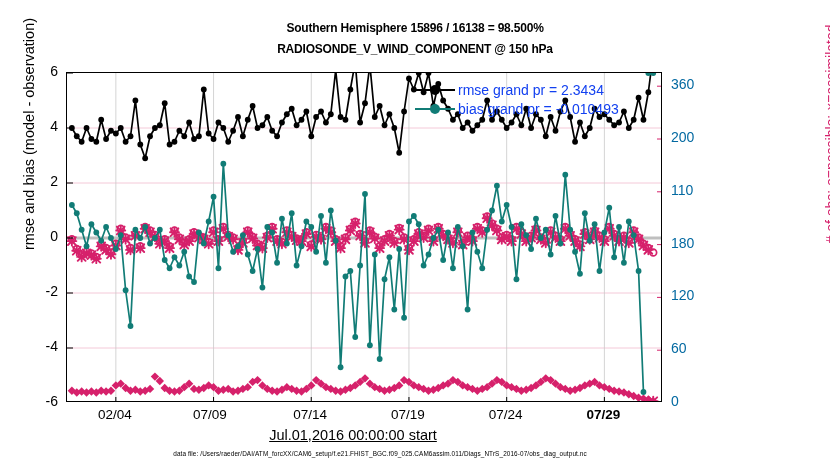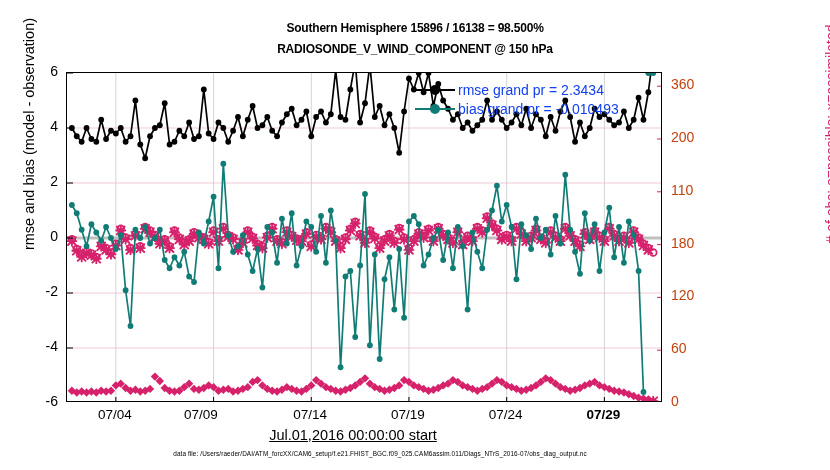--- a/index.html
+++ b/index.html
@@ -37,21 +37,21 @@
 
   
   .ylab-left{
     position:absolute;
     right:836px;           
     font-size:14px;color:#000;
     text-align:right;white-space:nowrap;
   }
   .ylab-right{
     position:absolute;
-    font-size:14px;color:#c2410c;
+    font-size:14px;color:#0369a1;
     text-align:left;white-space:nowrap;
   }
   .xlab{
     position:absolute;
     font-size:13.5px;color:#000;
     text-align:center;white-space:nowrap;
     width:70px;
   }
 
   
@@ -1389,22 +1389,22 @@
   <div id="yticks-right">
       <div class="ylab-right" style="left: 671px; top: 393px;">0</div>
       <div class="ylab-right" style="left: 671px; top: 340.2px;">60</div>
       <div class="ylab-right" style="left: 671px; top: 287.4px;">120</div>
       <div class="ylab-right" style="left: 671px; top: 234.6px;">180</div>
       <div class="ylab-right" style="left: 671px; top: 181.8px;">110</div>
       <div class="ylab-right" style="left: 671px; top: 129px;">200</div>
       <div class="ylab-right" style="left: 671px; top: 76.2px;">360</div>
     </div>
   <div id="xticks">
-      <div class="xlab" style="left: 79.8525px; top: 407px;">07/04</div>
-      <div class="xlab" style="left: 166px; top: 407px;">07/09</div>
+      <div class="xlab" style="left: 79.8525px; top: 407px;">02/04</div>
+      <div class="xlab" style="left: 175px; top: 407px;">07/09</div>
       <div class="xlab" style="left: 275.262px; top: 407px;">07/14</div>
       <div class="xlab" style="left: 372.967px; top: 407px;">07/19</div>
       <div class="xlab" style="left: 470.672px; top: 407px;">07/24</div>
       <div class="xlab" style="left: 568.377px; top: 407px; font-weight: bold;">07/29</div>
     </div>
 
   <div id="ylabel-left">rmse and bias (model - observation)</div>
   <div id="ylabel-right"># of obs: o=possible; ×=assimilated</div>
   <div id="xlabel"><span id="xlabel-shift">Jul.01,2016 00:00:00 start</span></div>
 

